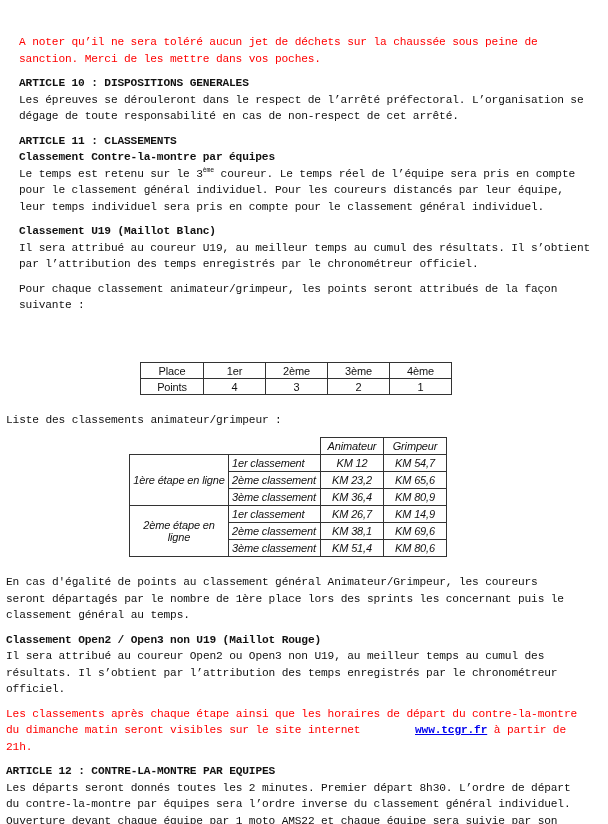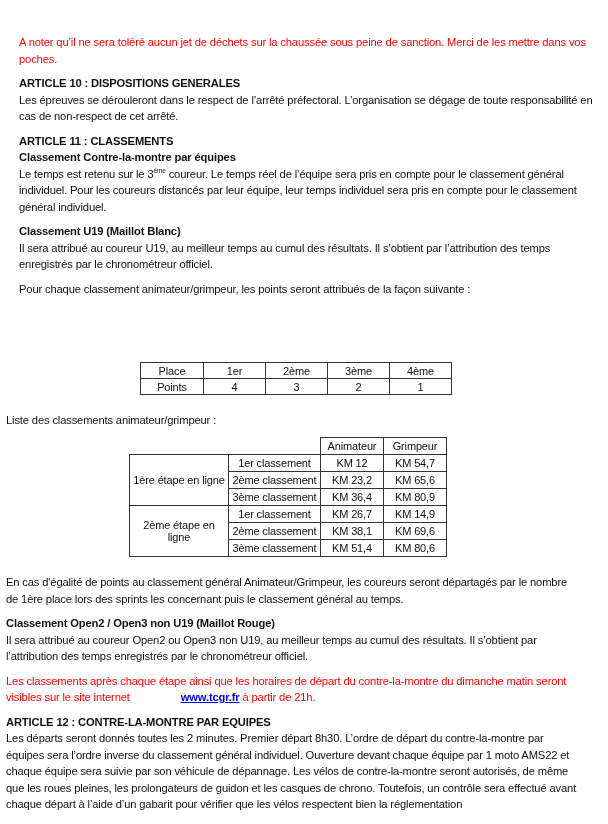--- a/index.html
+++ b/index.html
@@ -1,33 +1,33 @@
 <!DOCTYPE html>
 <html><head>
 <meta charset="utf-8">
 <style>
   html, body { margin: 0; padding: 0; background: #ffffff; }
   body { width: 608px; height: 824px; overflow: hidden; position: relative;
          font-family: "Liberation Sans", sans-serif; font-size: 11.2px; color: #111; letter-spacing: -0.15px; }
   .page { position: absolute; left: 19px; top: 34px; width: 575px; }
-  p { margin: 0; line-height: 16.5px; }
+  p { margin: 0; line-height: 16.5px; font-family: Liberation Mono, monospace; }
   .red { color: #ff0000; }
   .bold { font-weight: bold; }
   .block { margin-bottom: 8px; }
   .link { color: #0000ee; font-weight: bold; text-decoration: underline; padding-left: 48px; }
   sup { font-size: 6.5px; vertical-align: 5px; line-height: 0; }
   table { border-collapse: collapse; font-size: 11px; }
   .t1 { position: absolute; left: 140px; top: 362px; }
   .t1 td { border: 1px solid #333; height: 15px; padding: 0 4px; width: 53px; text-align: center; }
   .t1 td.lbl { text-align: center; width: 54px; }
-  .t2 { position: absolute; left: 129px; top: 437px; }
+  .t2 { position: absolute; left: 129px; top: 437px; font-style: italic; }
   .t2 td { border: 1px solid #333; height: 16px; padding: 0 3px; text-align: center; }
   .t2 td.empty { border: none; }
   .t2 td.stage { width: 92px; }
-  .t2 td.cls { width: 85px; text-align: center; }
+  .t2 td.cls { width: 85px; text-align: left; }
   .t2 td.km { width: 56px; }
   .abs { position: absolute; left: 6px; width: 575px; }
 </style>
 </head>
 <body>
 
 <div class="page">
   <p class="red block">A noter qu’il ne sera toléré aucun jet de déchets sur la chaussée sous peine de sanction. Merci de les mettre dans vos poches.</p>
 
   <div class="block">

